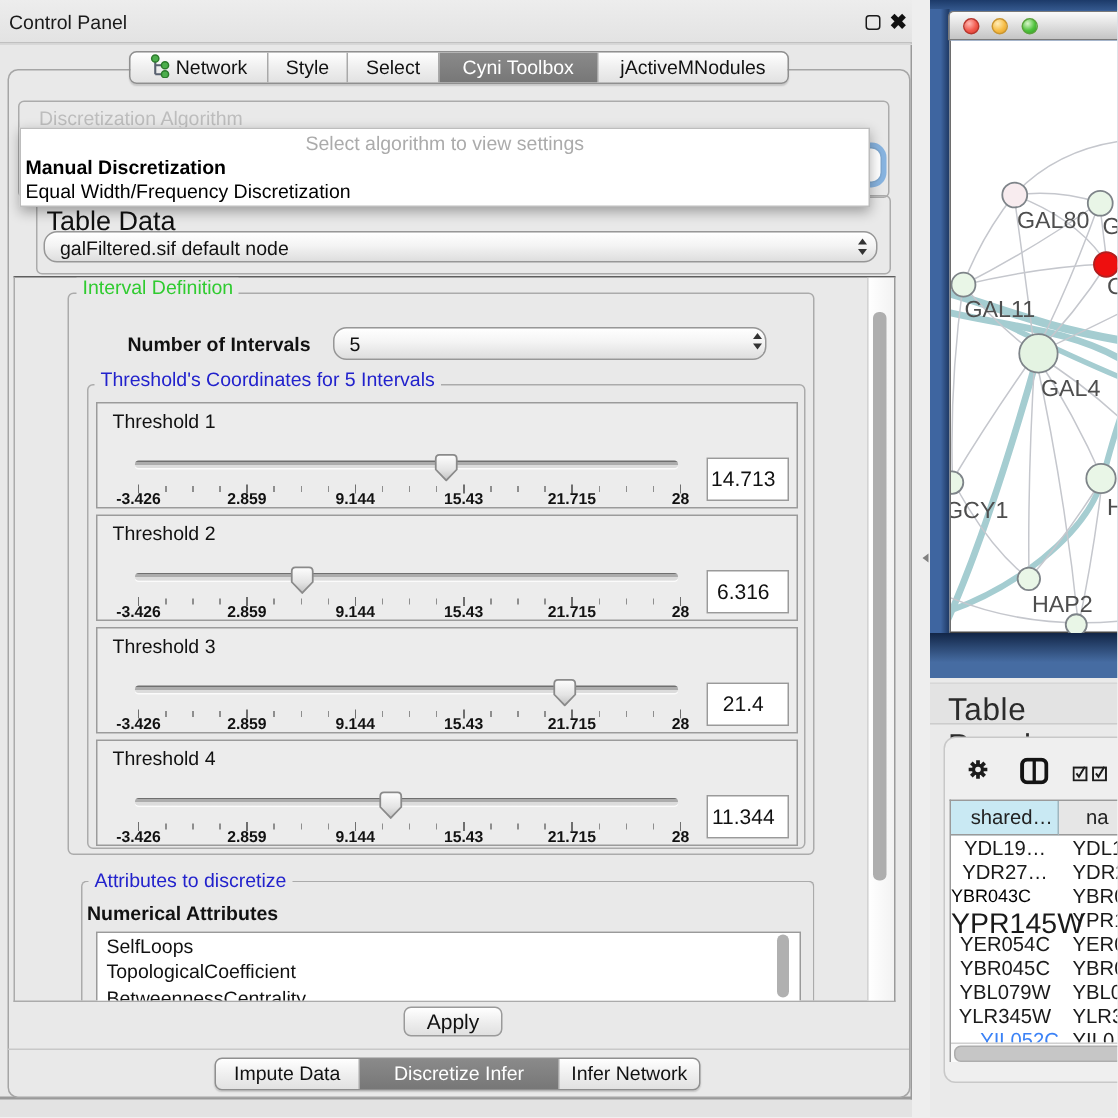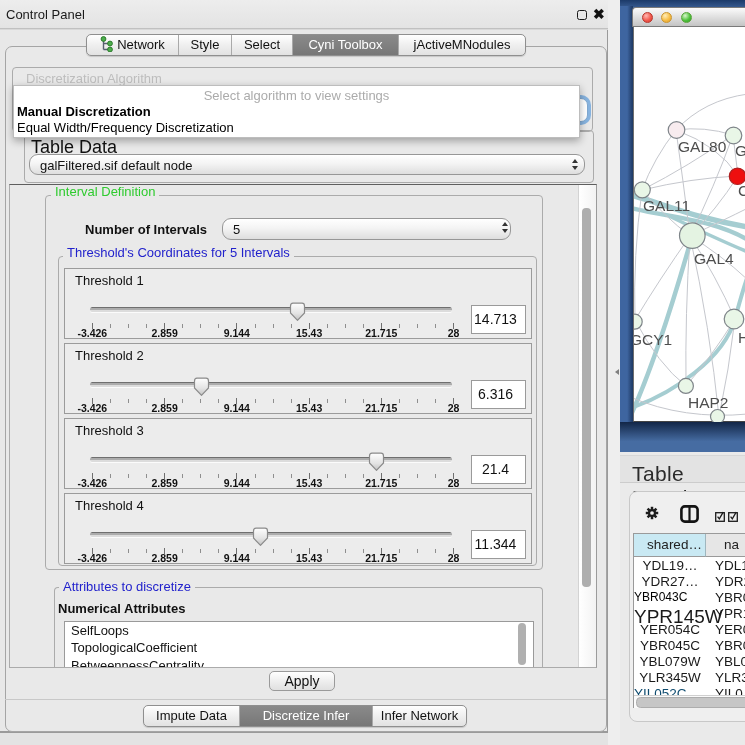--- a/index.html
+++ b/index.html
@@ -349,19 +349,19 @@
       </div>
 <div class="row" style="top:120px">
         <span style="position:absolute;left:0;width:72px;text-align:center;font-size:13.5px;color:#1a1a1a">YBL079W</span>
         <span style="position:absolute;left:81px;font-size:13.5px;color:#1a1a1a">YBL0</span>
       </div>
 <div class="row" style="top:136px">
         <span style="position:absolute;left:0;width:72px;text-align:center;font-size:13.5px;color:#1a1a1a">YLR345W</span>
         <span style="position:absolute;left:81px;font-size:13.5px;color:#1a1a1a">YLR3</span>
       </div>
 <div class="row" style="top:152px">
-        <span style="position:absolute;left:0;width:72px;text-align:left;font-size:13.5px;color:#0c4a6e">YIL052C</span>
+        <span style="position:absolute;left:0;width:72px;text-align:right;font-size:13.5px;color:#3b82f6">YIL052C</span>
         <span style="position:absolute;left:81px;font-size:13.5px;color:#1a1a1a">YIL0</span>
       </div>
     <div style="position:absolute;left:0;top:161px;width:112px;height:13px;background:#FAFAFA;border-top:1px solid #D0D0D0"></div>
     <div style="position:absolute;left:2px;top:163px;width:120px;height:9px;background:#C6C6C6;border:1px solid #ADADAD;border-radius:4.5px"></div>
   </div>
 
 </div>
 </body></html>

